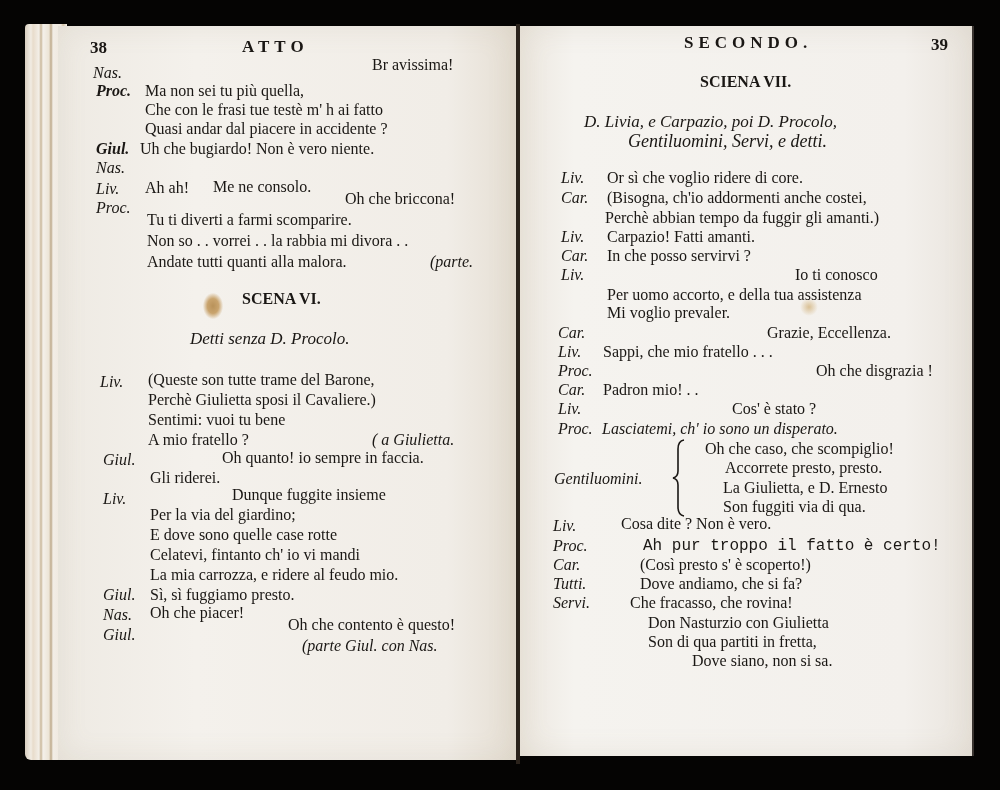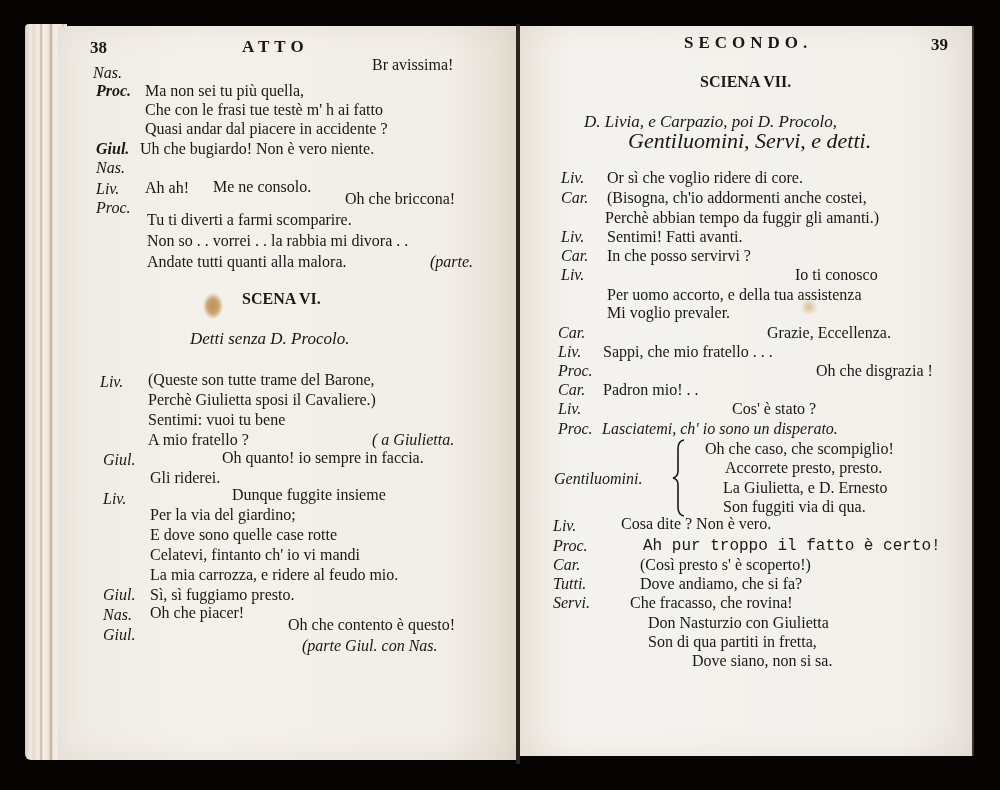--- a/index.html
+++ b/index.html
@@ -86,29 +86,29 @@
 <div class="spk" style="left:103px;top:606px;">Nas.</div>
 <div class="line" style="left:150px;top:604px;">Oh che piacer!</div>
 <div class="spk" style="left:103px;top:626px;">Giul.</div>
 <div class="line" style="left:288px;top:616px;">Oh che contento è questo!</div>
 <div class="line it" style="left:302px;top:637px;">(parte Giul. con Nas.</div>
 
 <div class="hdr" style="left:684px;top:33px;">SECONDO.</div>
 <div class="pnum" style="left:931px;top:35px;">39</div>
 <div class="scene" style="left:700px;top:73px;">SCIENA VII.</div>
 <div class="line it" style="left:584px;top:113px;font-size:17px;">D. Livia, e Carpazio, poi D. Procolo,</div>
-<div class="line it" style="left:628px;top:132px;font-size:22px;">Gentiluomini, Servi, e detti.</div>
+<div class="line it" style="left:628px;top:132px;font-size:18px;">Gentiluomini, Servi, e detti.</div>
 
 <div class="spk" style="left:561px;top:169px;">Liv.</div>
 <div class="line" style="left:607px;top:169px;">Or sì che voglio ridere di core.</div>
 <div class="spk" style="left:561px;top:189px;">Car.</div>
 <div class="line" style="left:607px;top:189px;">(Bisogna, ch'io addormenti anche costei,</div>
 <div class="line" style="left:605px;top:209px;">Perchè abbian tempo da fuggir gli amanti.)</div>
 <div class="spk" style="left:561px;top:228px;">Liv.</div>
-<div class="line" style="left:607px;top:228px;">Sentimi! Fatti avanti.</div>
+<div class="line" style="left:607px;top:228px;">Carpazio! Fatti amanti.</div>
 <div class="spk" style="left:561px;top:247px;">Car.</div>
 <div class="line" style="left:607px;top:247px;">In che posso servirvi ?</div>
 <div class="spk" style="left:561px;top:266px;">Liv.</div>
 <div class="line" style="left:795px;top:266px;">Io ti conosco</div>
 <div class="line" style="left:607px;top:286px;">Per uomo accorto, e della tua assistenza</div>
 <div class="line" style="left:607px;top:304px;">Mi voglio prevaler.</div>
 <div class="spk" style="left:558px;top:324px;">Car.</div>
 <div class="line" style="left:767px;top:324px;">Grazie, Eccellenza.</div>
 <div class="spk" style="left:558px;top:343px;">Liv.</div>
 <div class="line" style="left:603px;top:343px;">Sappi, che mio fratello . . .</div>

